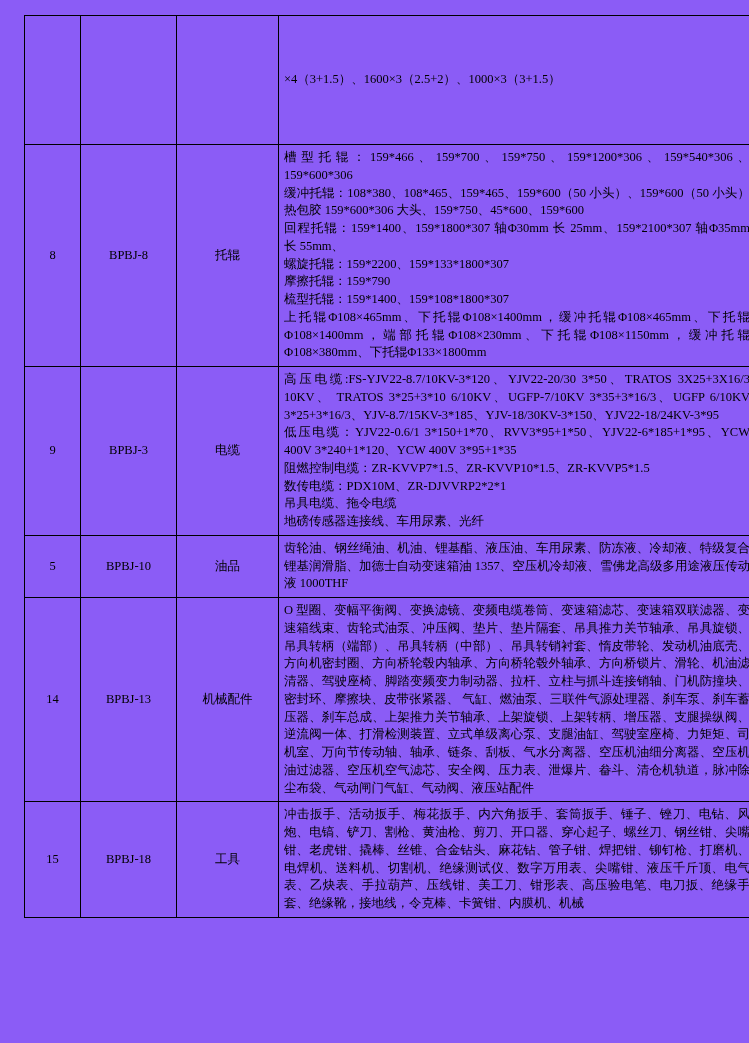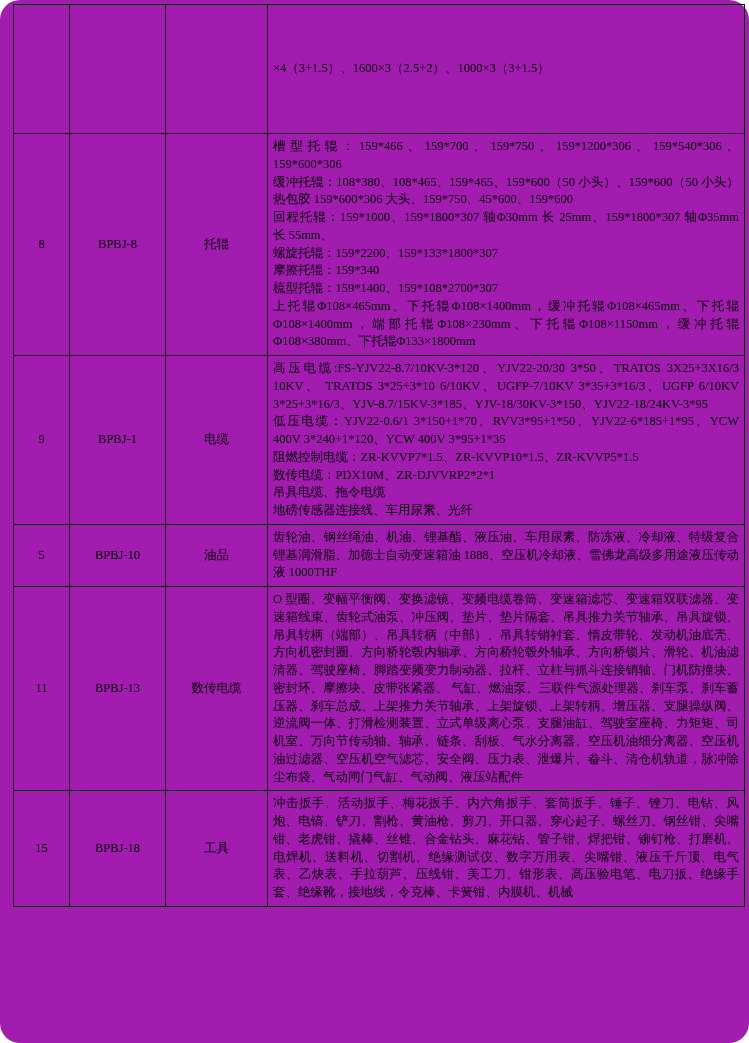--- a/index.html
+++ b/index.html
@@ -9,24 +9,23 @@
   }
   body {
     width: 749px;
     font-family: "Liberation Serif", "DejaVu Serif", serif;
     color: #000000;
   }
   .page {
     width: 749px;
     min-height: 1043px;
     box-sizing: border-box;
-    padding: 4px;
-    background: #a21caf;
+    padding: 15px;
+    background: #8b5cf6;
     position: relative;
-    border-radius: 20px;
   }
   table.spec {
     border-collapse: collapse;
     width: 731px;
     margin: 0 9px;
     table-layout: fixed;
   }
   table.spec td {
     border: 1px solid #000000;
     vertical-align: middle;
@@ -84,55 +83,55 @@
         </td>
       </tr>
 
       <tr>
         <td class="no">8</td>
         <td class="code">BPBJ-8</td>
         <td class="name">托辊</td>
         <td class="desc">
           <p>槽型托辊：159*466、159*700、159*750、159*1200*306、159*540*306、159*600*306</p>
           <p>缓冲托辊：108*380、108*465、159*465、159*600（50 小头）、159*600（50 小头）热包胶 159*600*306 大头、159*750、45*600、159*600</p>
-          <p>回程托辊：159*1000、159*1800*307 轴Φ30mm 长 25mm、159*1800*307 轴Φ35mm 长 55mm、</p>
+          <p>回程托辊：159*1400、159*1800*307 轴Φ30mm 长 25mm、159*2100*307 轴Φ35mm 长 55mm、</p>
           <p>螺旋托辊：159*2200、159*133*1800*307</p>
-          <p>摩擦托辊：159*340</p>
-          <p>梳型托辊：159*1400、159*108*2700*307</p>
+          <p>摩擦托辊：159*790</p>
+          <p>梳型托辊：159*1400、159*108*1800*307</p>
           <p>上托辊Φ108×465mm、下托辊Φ108×1400mm，缓冲托辊Φ108×465mm、下托辊Φ108×1400mm，端部托辊Φ108×230mm、下托辊Φ108×1150mm，缓冲托辊Φ108×380mm、下托辊Φ133×1800mm</p>
         </td>
       </tr>
 
       <tr>
         <td class="no">9</td>
-        <td class="code">BPBJ-1</td>
+        <td class="code">BPBJ-3</td>
         <td class="name">电缆</td>
         <td class="desc">
           <p>高压电缆:FS-YJV22-8.7/10KV-3*120、YJV22-20/30 3*50、TRATOS 3X25+3X16/3 10KV、 TRATOS 3*25+3*10 6/10KV、UGFP-7/10KV 3*35+3*16/3、UGFP 6/10KV 3*25+3*16/3、YJV-8.7/15KV-3*185、YJV-18/30KV-3*150、YJV22-18/24KV-3*95</p>
           <p>低压电缆：YJV22-0.6/1 3*150+1*70、RVV3*95+1*50、YJV22-6*185+1*95、YCW 400V 3*240+1*120、YCW 400V 3*95+1*35</p>
           <p>阻燃控制电缆：ZR-KVVP7*1.5、ZR-KVVP10*1.5、ZR-KVVP5*1.5</p>
           <p>数传电缆：PDX10M、ZR-DJVVRP2*2*1</p>
           <p>吊具电缆、拖令电缆</p>
           <p>地磅传感器连接线、车用尿素、光纤</p>
         </td>
       </tr>
 
       <tr>
         <td class="no">5</td>
         <td class="code">BPBJ-10</td>
         <td class="name">油品</td>
         <td class="desc">
-          <p>齿轮油、钢丝绳油、机油、锂基酯、液压油、车用尿素、防冻液、冷却液、特级复合锂基润滑脂、加德士自动变速箱油 1888、空压机冷却液、雪佛龙高级多用途液压传动液 1000THF</p>
+          <p>齿轮油、钢丝绳油、机油、锂基酯、液压油、车用尿素、防冻液、冷却液、特级复合锂基润滑脂、加德士自动变速箱油 1357、空压机冷却液、雪佛龙高级多用途液压传动液 1000THF</p>
         </td>
       </tr>
 
       <tr>
-        <td class="no">11</td>
+        <td class="no">14</td>
         <td class="code">BPBJ-13</td>
-        <td class="name">数传电缆</td>
+        <td class="name">机械配件</td>
         <td class="desc">
           <p>O 型圈、变幅平衡阀、变换滤镜、变频电缆卷筒、变速箱滤芯、变速箱双联滤器、变速箱线束、齿轮式油泵、冲压阀、垫片、垫片隔套、吊具推力关节轴承、吊具旋锁、吊具转柄（端部）、吊具转柄（中部）、吊具转销衬套、惰皮带轮、发动机油底壳、方向机密封圈、方向桥轮毂内轴承、方向桥轮毂外轴承、方向桥锁片、滑轮、机油滤清器、驾驶座椅、脚踏变频变力制动器、拉杆、立柱与抓斗连接销轴、门机防撞块、密封环、摩擦块、皮带张紧器、 气缸、燃油泵、三联件气源处理器、刹车泵、刹车蓄压器、刹车总成、上架推力关节轴承、上架旋锁、上架转柄、增压器、支腿操纵阀、逆流阀一体、打滑检测装置、立式单级离心泵、支腿油缸、驾驶室座椅、力矩矩、司机室、万向节传动轴、轴承、链条、刮板、气水分离器、空压机油细分离器、空压机油过滤器、空压机空气滤芯、安全阀、压力表、泄爆片、畚斗、清仓机轨道，脉冲除尘布袋、气动闸门气缸、气动阀、液压站配件</p>
         </td>
       </tr>
 
       <tr>
         <td class="no">15</td>
         <td class="code">BPBJ-18</td>
         <td class="name">工具</td>
         <td class="desc">

